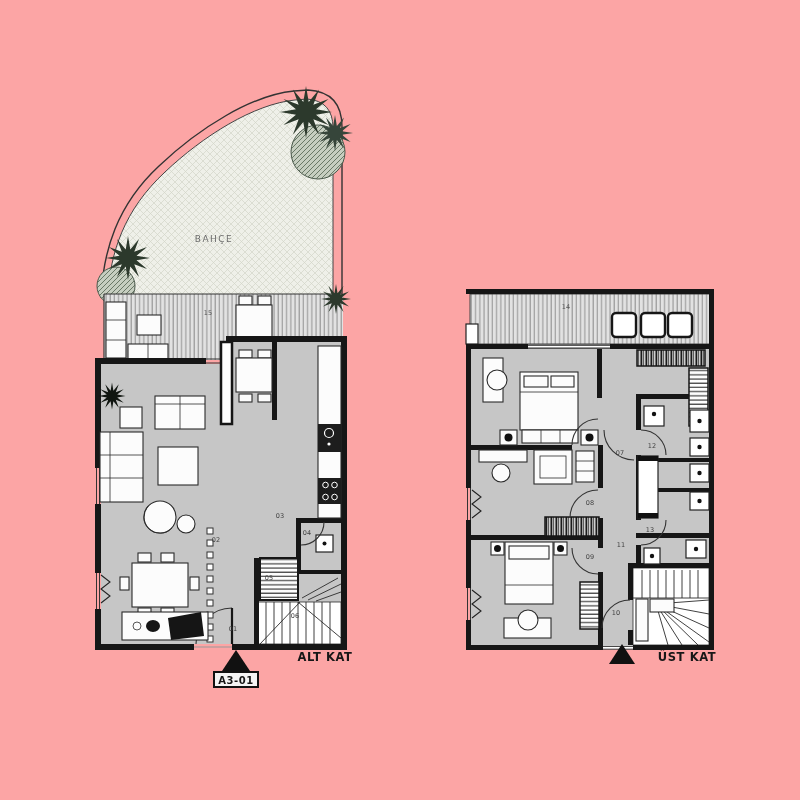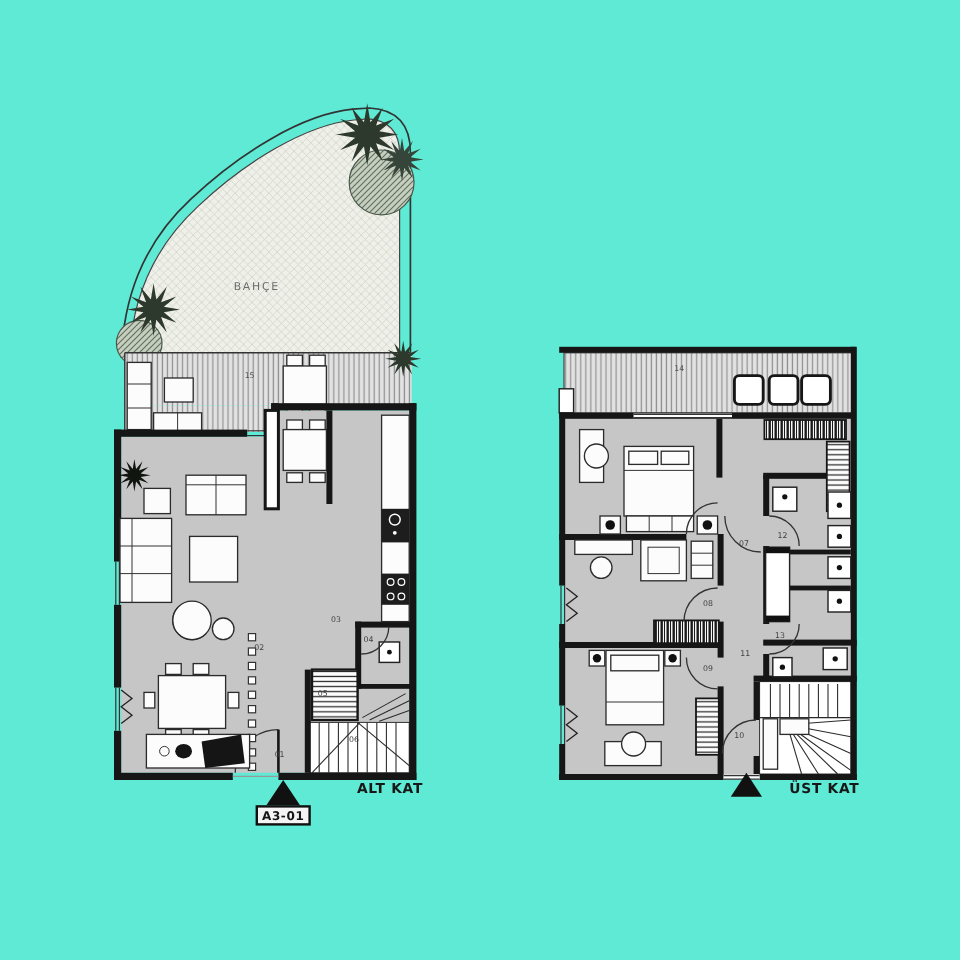--- a/index.html
+++ b/index.html
@@ -1,16 +1,16 @@
 <!DOCTYPE html>
 <html><head>
 <meta charset="utf-8">
 <style>
   html,body{margin:0;padding:0;background:#ffffff;}
-  .page{width:800px;height:800px;background:#5eead4;position:relative;overflow:hidden;}
+  .page{width:800px;height:800px;background:#fca5a5;position:relative;overflow:hidden;}
   svg{display:block;}
   text{font-family:"DejaVu Sans",sans-serif;fill:#4a4a4a;}
   .rn{font-size:6.5px;fill:#3f3f3f;}
   .terr{font-size:6.5px;fill:#555;}
   .garden-lb{font-size:9px;fill:#6b6b6b;letter-spacing:1.5px;}
   .floor-lb{font-size:11.5px;font-weight:bold;fill:#171717;letter-spacing:.6px;}
   .tag{font-size:10px;font-weight:bold;fill:#171717;letter-spacing:.5px;}
   .wall{fill:#161616;}
   .furn{fill:#fcfcfc;stroke:#2b2b2b;stroke-width:1.1;}
   .furn-ln{stroke:#2b2b2b;stroke-width:.8;fill:none;}

